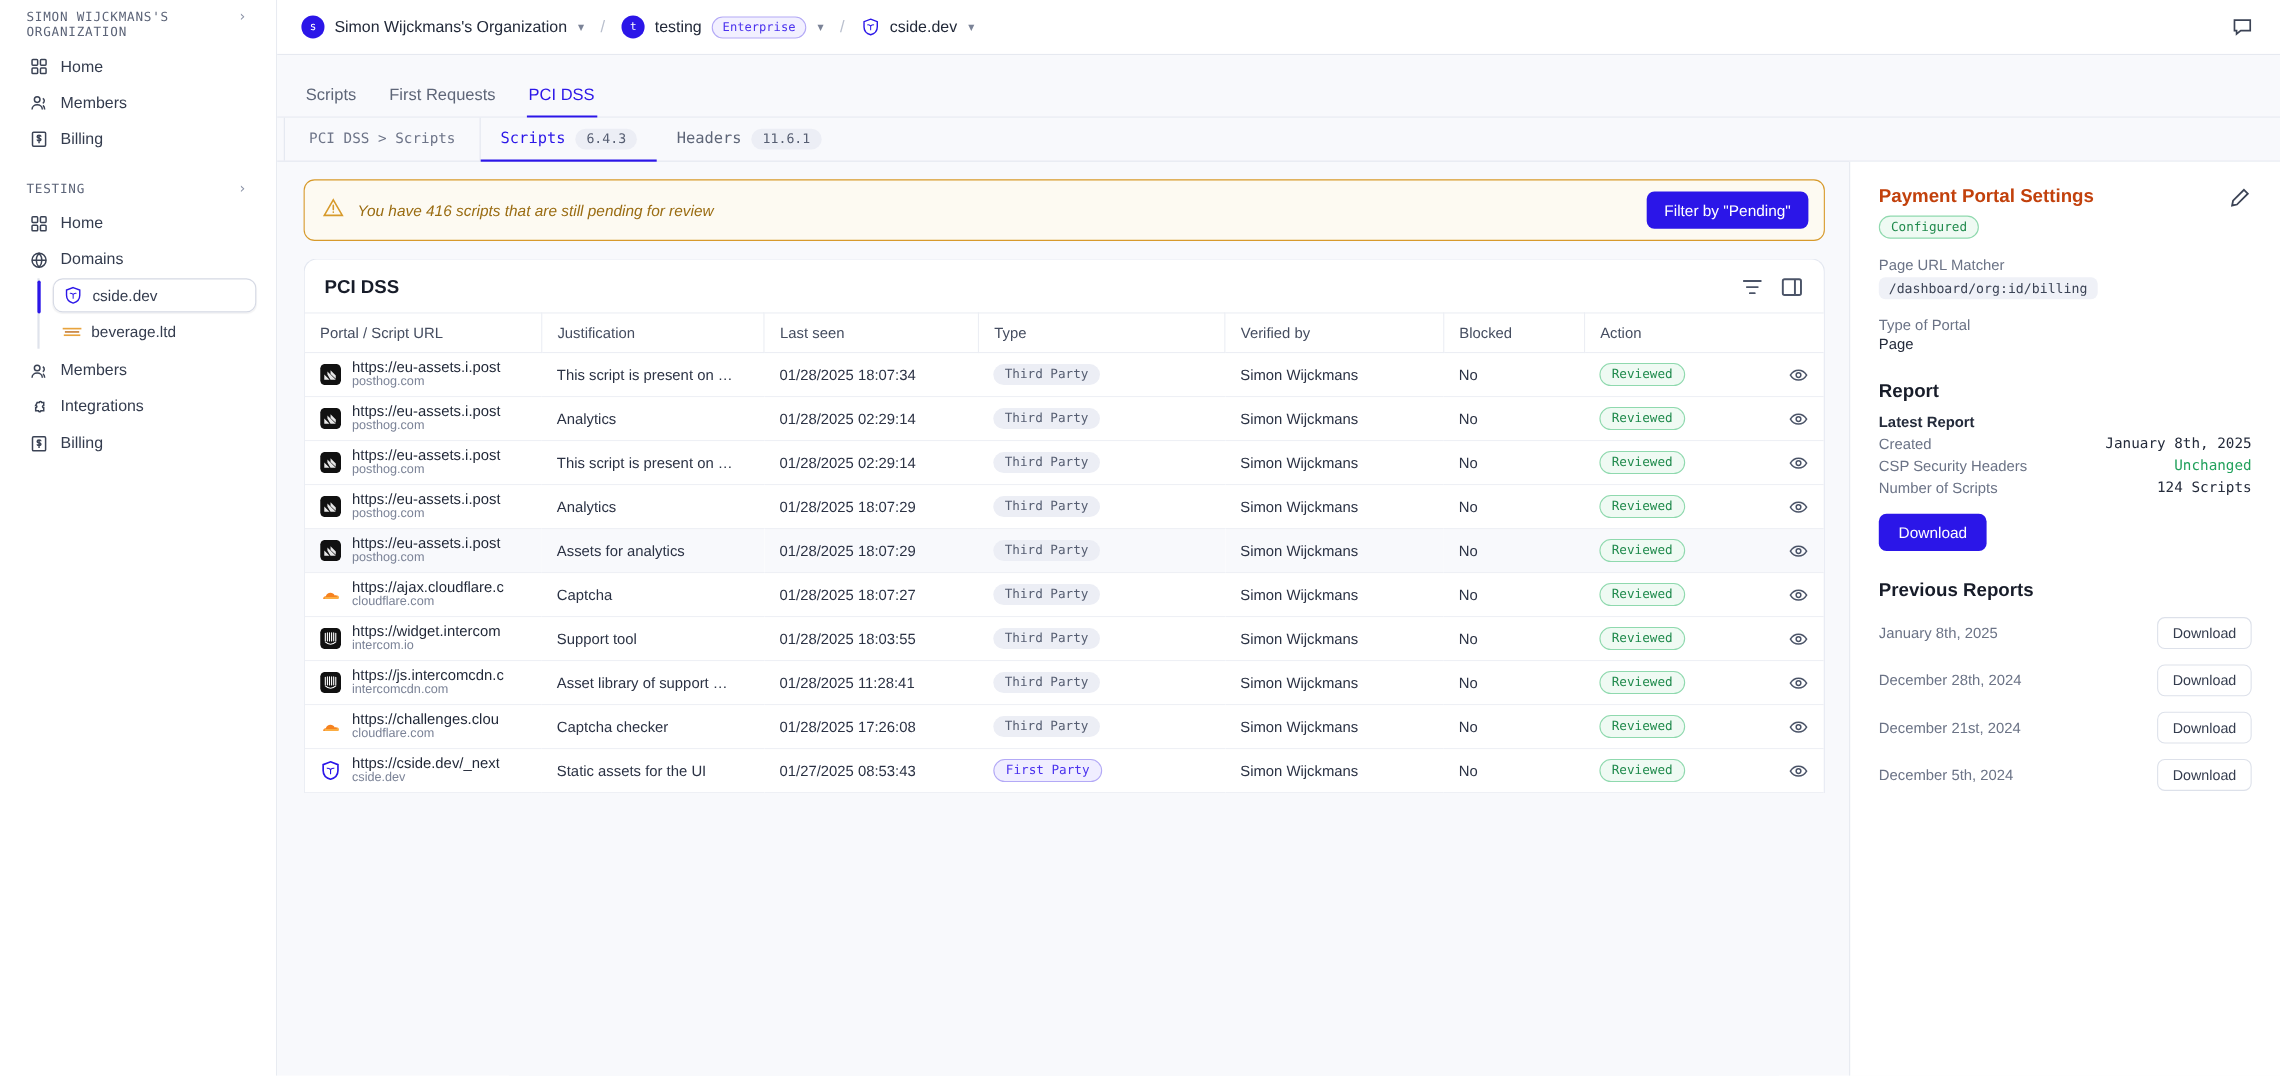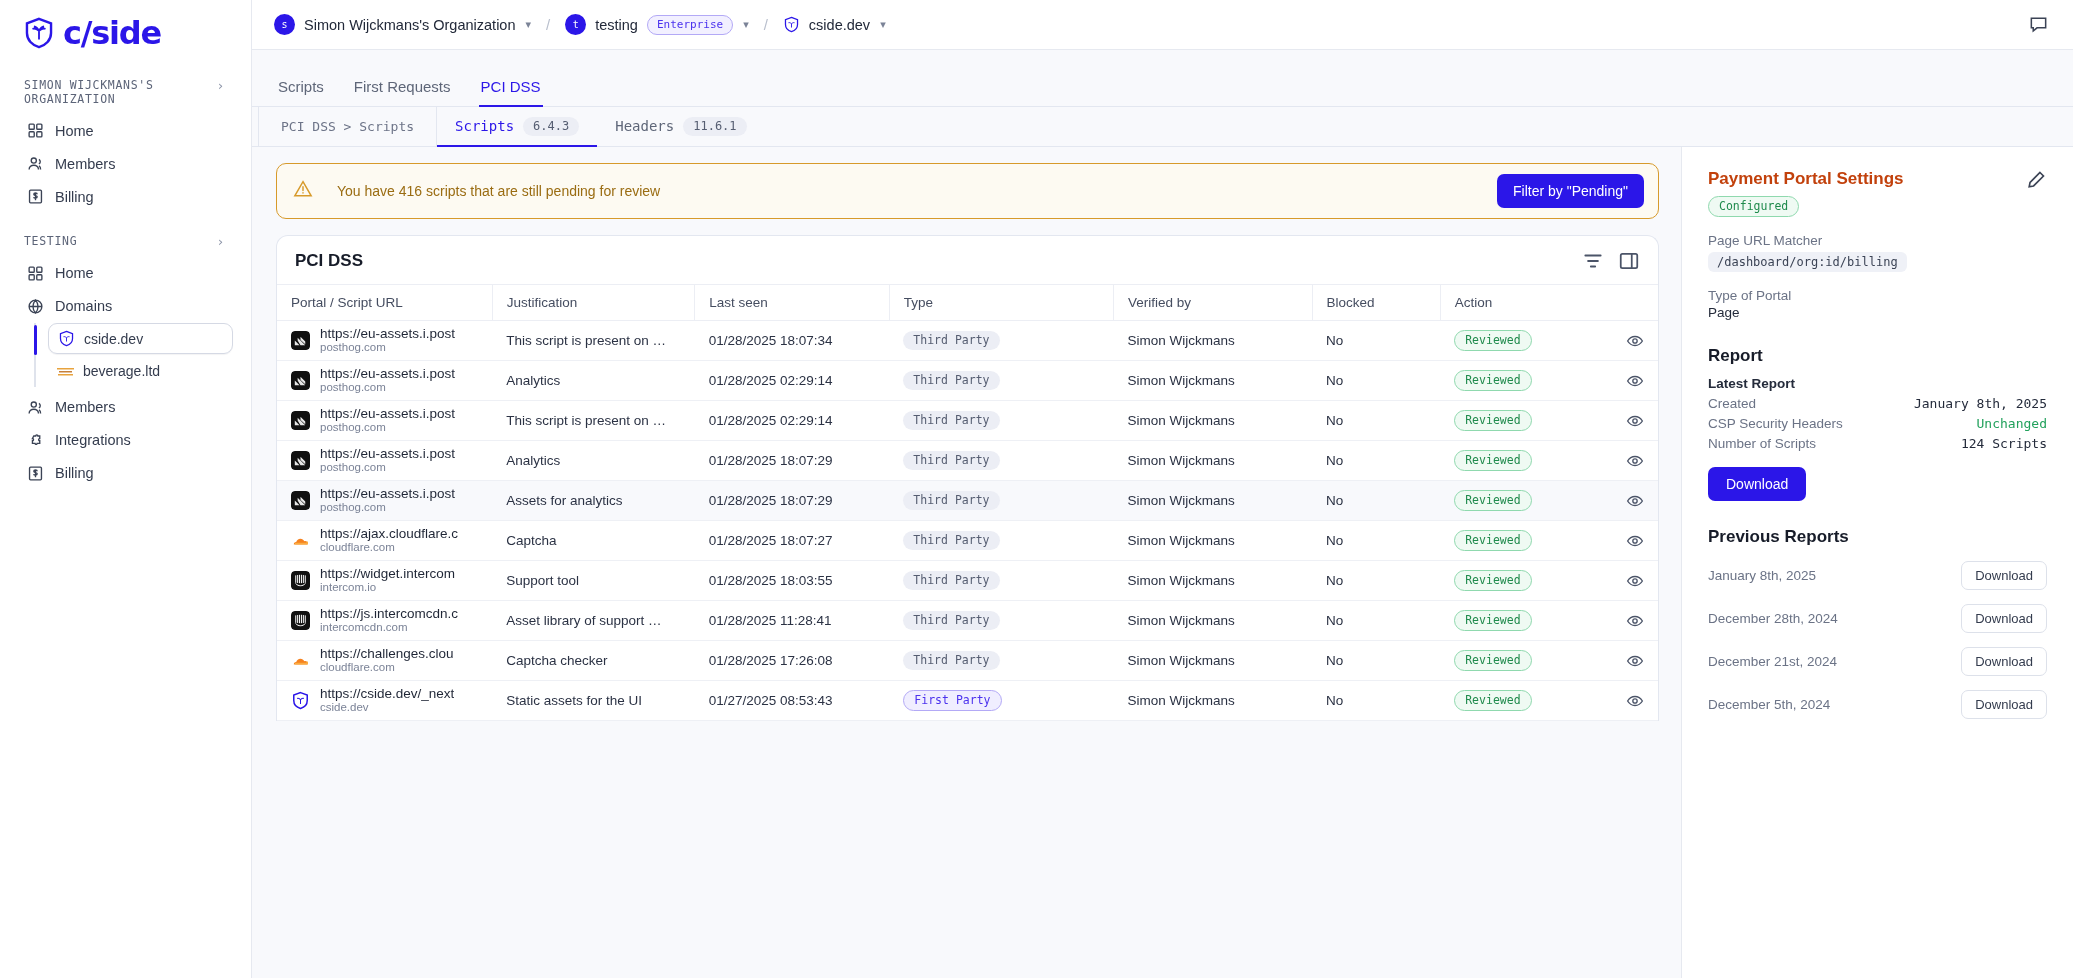--- a/index.html
+++ b/index.html
@@ -131,21 +131,21 @@
 
   .content { flex: 1; display: flex; min-height: 0; padding: 0 0 0 0; }
   .col-left { flex: 1; min-width: 0; padding: 16px 22px 0 24px; }
   .col-right { width: 392px; flex: 0 0 392px; border-left: 1px solid #e6e9f0; background: #fff; padding: 22px 26px 0 26px; }
 
   .banner {
     display: flex; align-items: center; justify-content: space-between;
     border: 1px solid #d79a2b; background: #fdfaf2; border-radius: 10px;
     padding: 10px 14px 10px 16px; margin-bottom: 16px;
   }
-  .banner-left { display: flex; align-items: center; gap: 24px; }
+  .banner-left { display: flex; align-items: center; gap: 12px; font-style: italic; }
   .banner-text { color: #9a6c12; font-size: 14px; }
   .btn-primary {
     background: #2b16e8; color: #fff; border: none; border-radius: 7px;
     padding: 9px 16px; font-size: 14px; cursor: pointer; font-family: "Liberation Sans", sans-serif;
   }
 
   .card {
     background: #fff; border: 1px solid #e3e7f0; border-radius: 12px 12px 0 0;
     border-bottom: none; overflow: hidden;
   }
@@ -211,29 +211,20 @@
     background: #fff; border: 1px solid #dde1ea; border-radius: 7px; color: #343c4e;
     padding: 6px 13px; font-size: 13px; cursor: pointer; font-family: "Liberation Sans", sans-serif;
   }
 </style>
 </head>
 <body>
 
 <div class="app">
 
   <aside class="sidebar">
-    <div class="logo-row">
-      <span class="logo-mark">
-        <svg viewBox="0 0 24 24" fill="none" stroke="#2b16e8" stroke-width="1.7">
-          <path d="M12 2 L20.5 5.2 V12 C20.5 17 16.8 20.7 12 22 C7.2 20.7 3.5 17 3.5 12 V5.2 Z"></path>
-          <path d="M12 10.5 v6 M12 10.5 c-2-1.6-3.6-1.8-4.6-1.4 M12 10.5 c2-1.6 3.6-1.8 4.6-1.4 M12 10.5 c-1-2-2.4-2.9-3.6-3.1 M12 10.5 c1-2 2.4-2.9 3.6-3.1" stroke-width="1.3"></path>
-        </svg>
-      </span>
-      <span class="logo-text">c/side</span>
-    </div>
 
     <div class="sec-head">
       <span class="label">SIMON WIJCKMANS'S ORGANIZATION</span>
       <span class="chev">›</span>
     </div>
 
     <div class="nav-item">
       <span class="nav-ico">
         <svg viewBox="0 0 20 20" fill="none" stroke="#3b4355" stroke-width="1.6">
           <rect x="2.5" y="2.5" width="6" height="6" rx="1"></rect>

